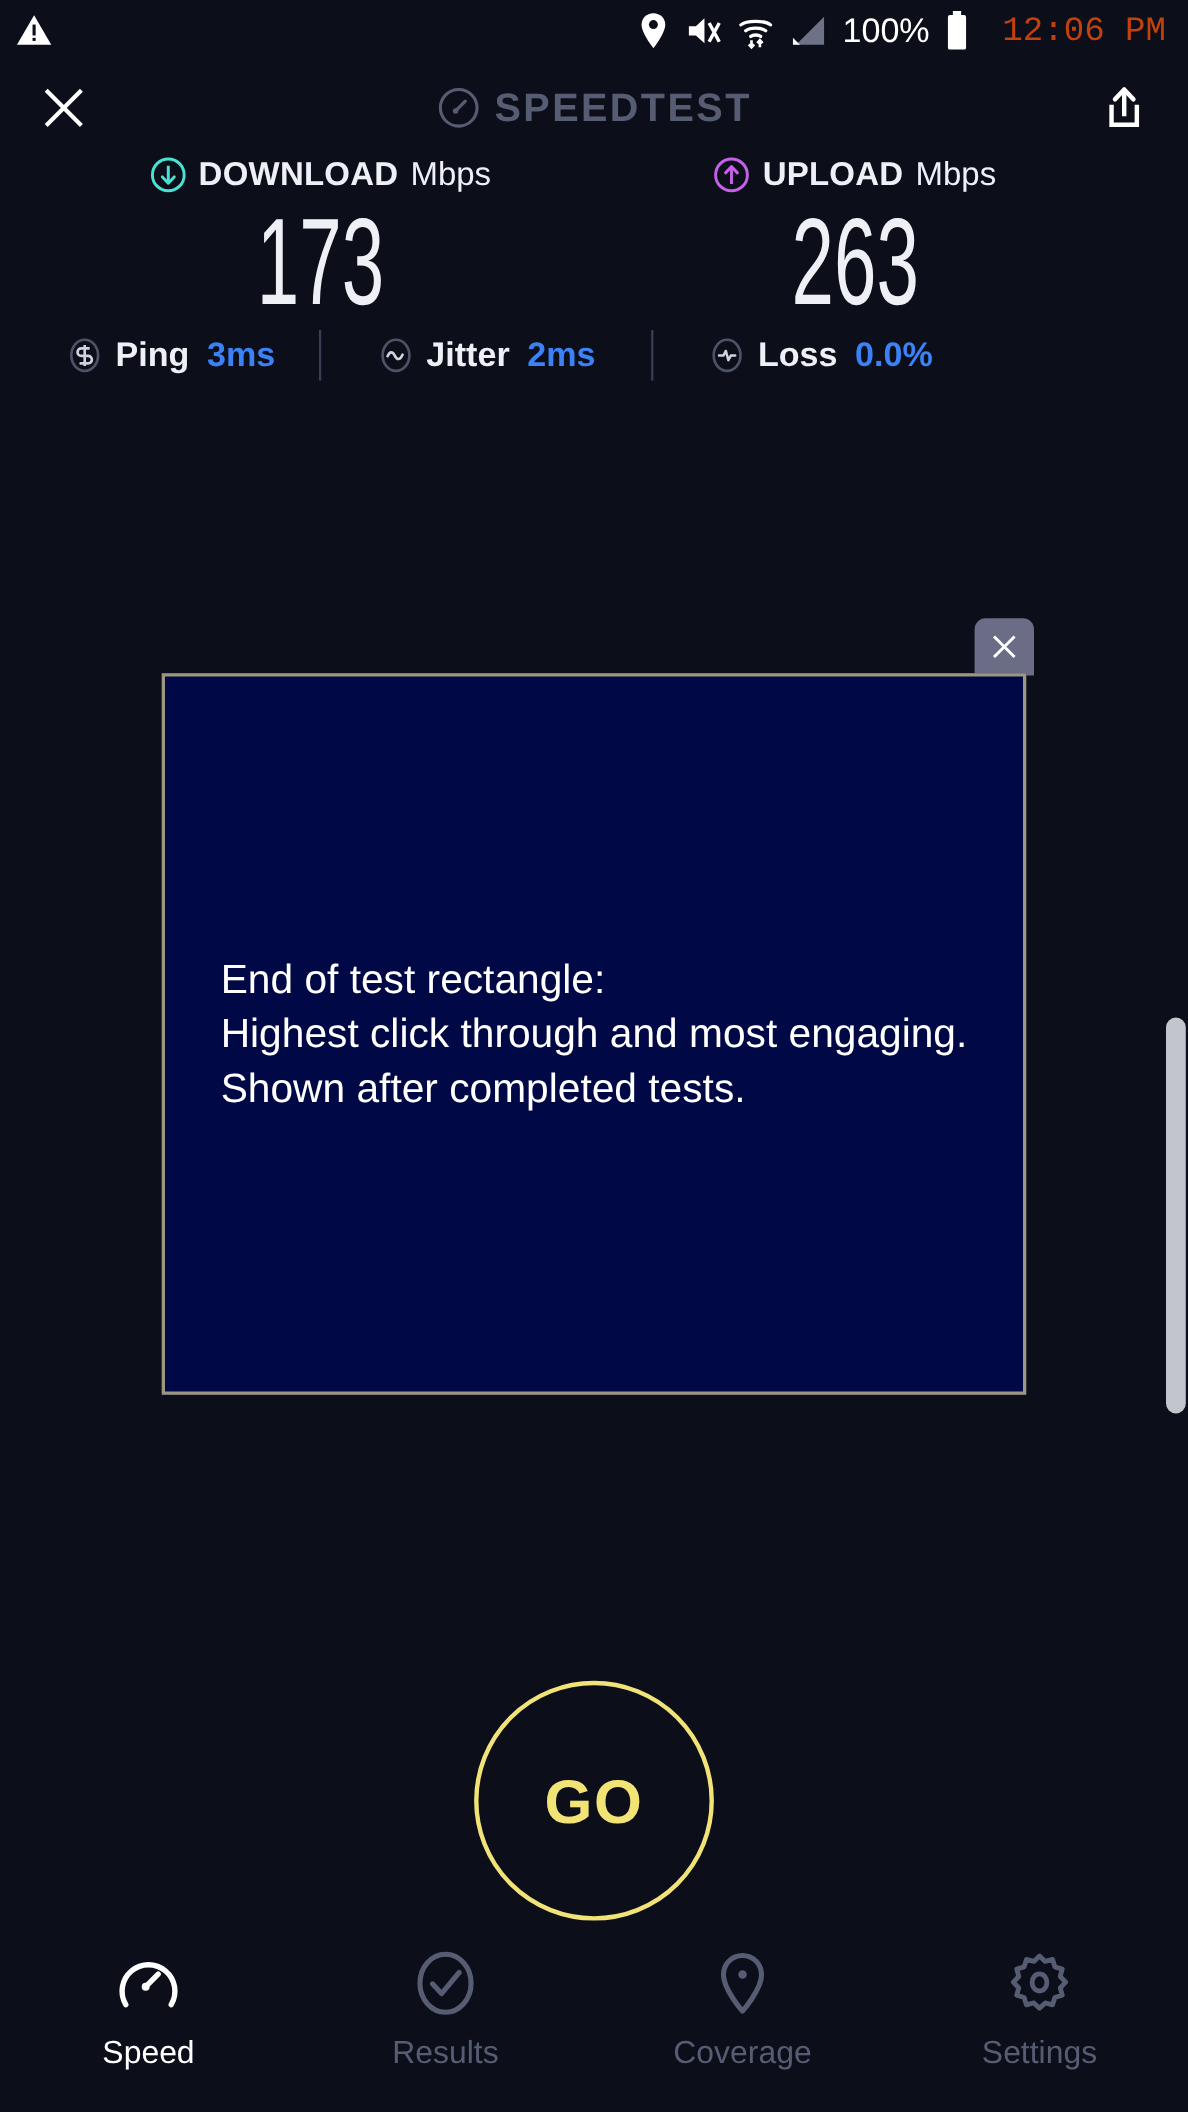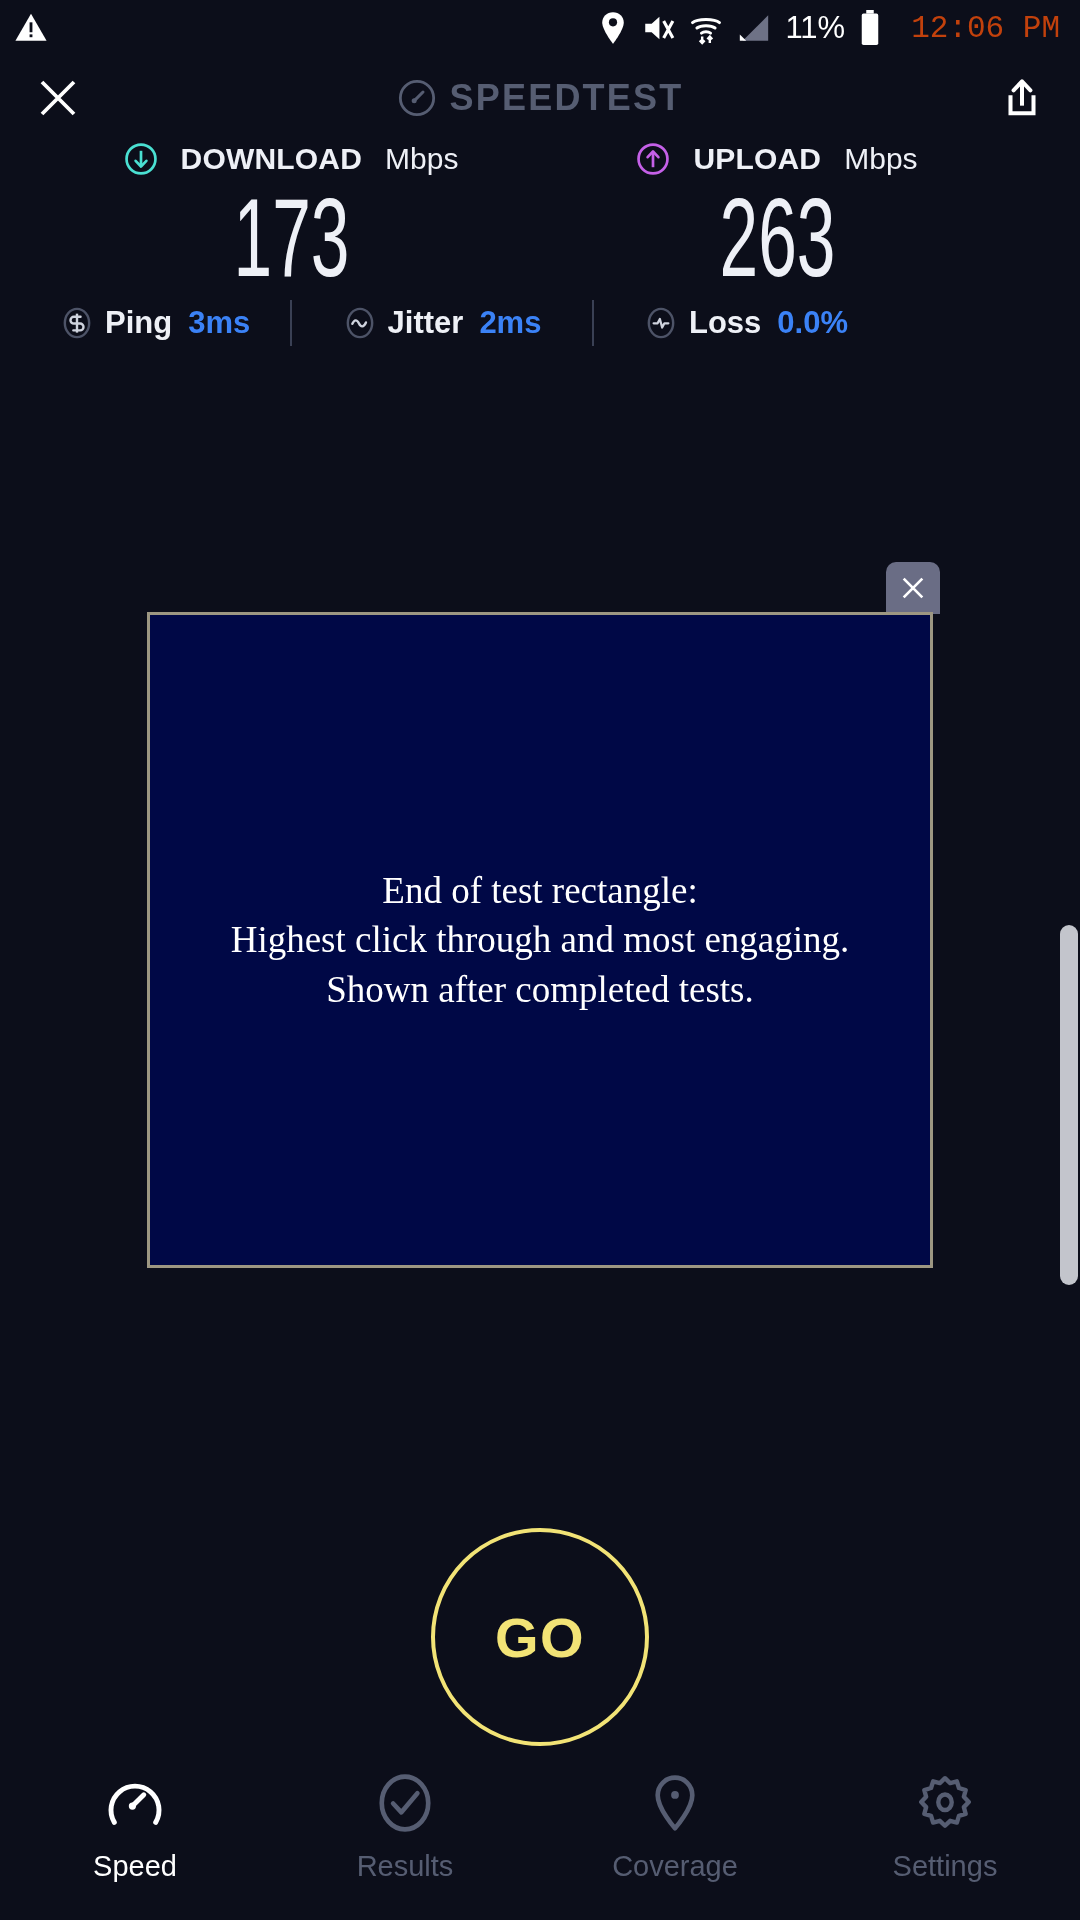--- a/index.html
+++ b/index.html
@@ -99,21 +99,21 @@
     flex: 1;
     display: flex;
     flex-direction: column;
     align-items: center;
   }
   .dl-col { padding-left: 48px; }
   .ul-col { padding-right: 60px; }
   .metric-label-row {
     display: flex;
     align-items: center;
-    gap: 23px;
+    gap: 11px;
   }
   .metric-label {
     font-size: 30px;
     font-weight: bold;
     color: #eef0f6;
     letter-spacing: 0.2px;
   }
   .metric-unit {
     font-size: 30px;
     font-weight: normal;
@@ -186,25 +186,25 @@
     top: 612px;
     width: 786px;
     height: 656px;
     background: #000846;
     border: 3px solid #9d9782;
     display: flex;
     align-items: center;
     justify-content: center;
   }
   .ad-text {
-    text-align: center;
+    text-align: left;
     color: #ffffff;
     font-size: 37px;
     line-height: 1.33;
-    font-family: Liberation Serif, serif;
+    font-family: Liberation Sans, sans-serif;
     font-weight: 400;
   }
   .ad-line { display: block; white-space: nowrap; }
 
   
   .scrollbar {
     position: absolute;
     right: 2px;
     top: 925px;
     width: 18px;
@@ -293,21 +293,21 @@
           <path d="M9.3 18 L9.3 22.4 M7.6 20.7 L9.3 22.6 L11 20.7" stroke="#ffffff" stroke-width="1.7" fill="none"></path>
           <path d="M14.7 22.6 L14.7 18.2 M13 19.9 L14.7 18 L16.4 19.9" stroke="#ffffff" stroke-width="1.7" fill="none"></path>
         </svg>
       </span>
       <span>
         <svg class="icon-svg" width="34" height="34" viewBox="0 0 24 24">
           <path d="M22 3 L22 21 L4 21 Z" fill="#6e7286"></path>
           <path d="M2 21 L6.5 21 L2 16.5 Z" fill="#ffffff"></path>
         </svg>
       </span>
-      <span class="status-text">11%</span>
+      <span class="status-text">100%</span>
       <span>
         <svg class="icon-svg" width="22" height="36" viewBox="0 0 14 24">
           <rect x="4.5" y="0" width="5" height="2.4" fill="#ffffff"></rect>
           <rect x="1.5" y="2.4" width="11" height="21" rx="1.2" fill="#ffffff"></rect>
         </svg>
       </span>
       <span class="time-text">12:06 PM</span>
     </div>
   </div>
 

